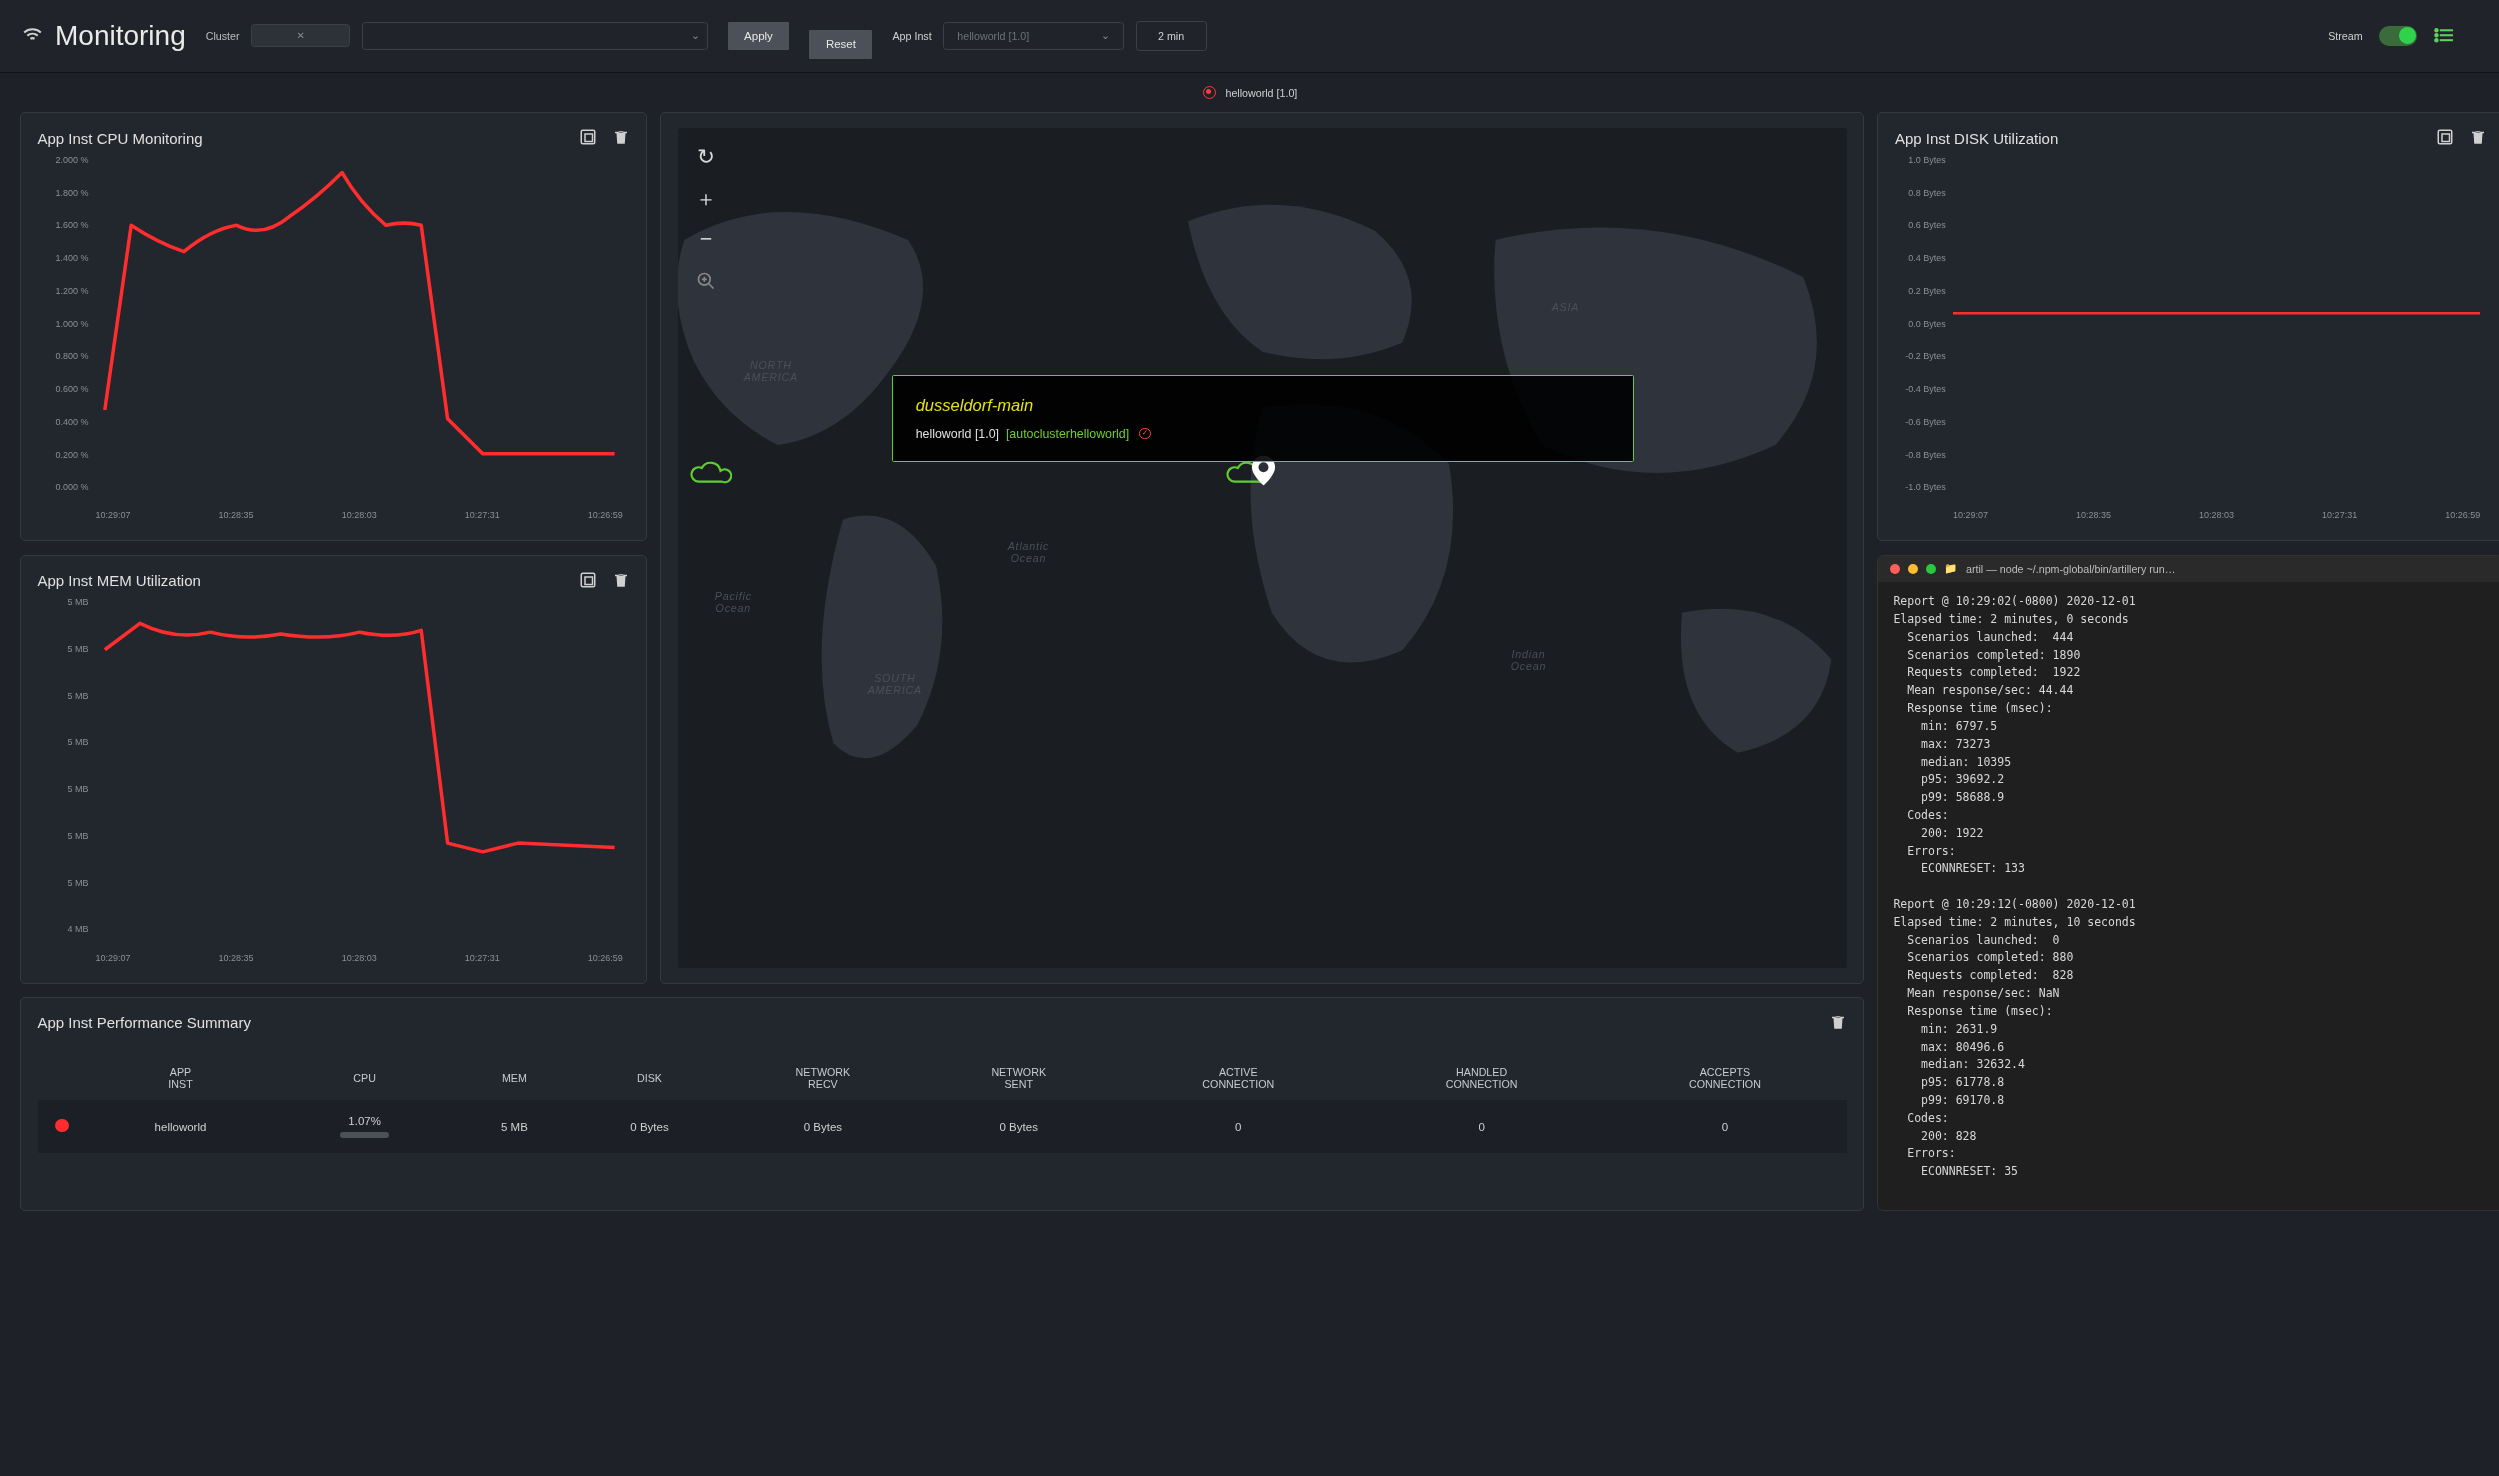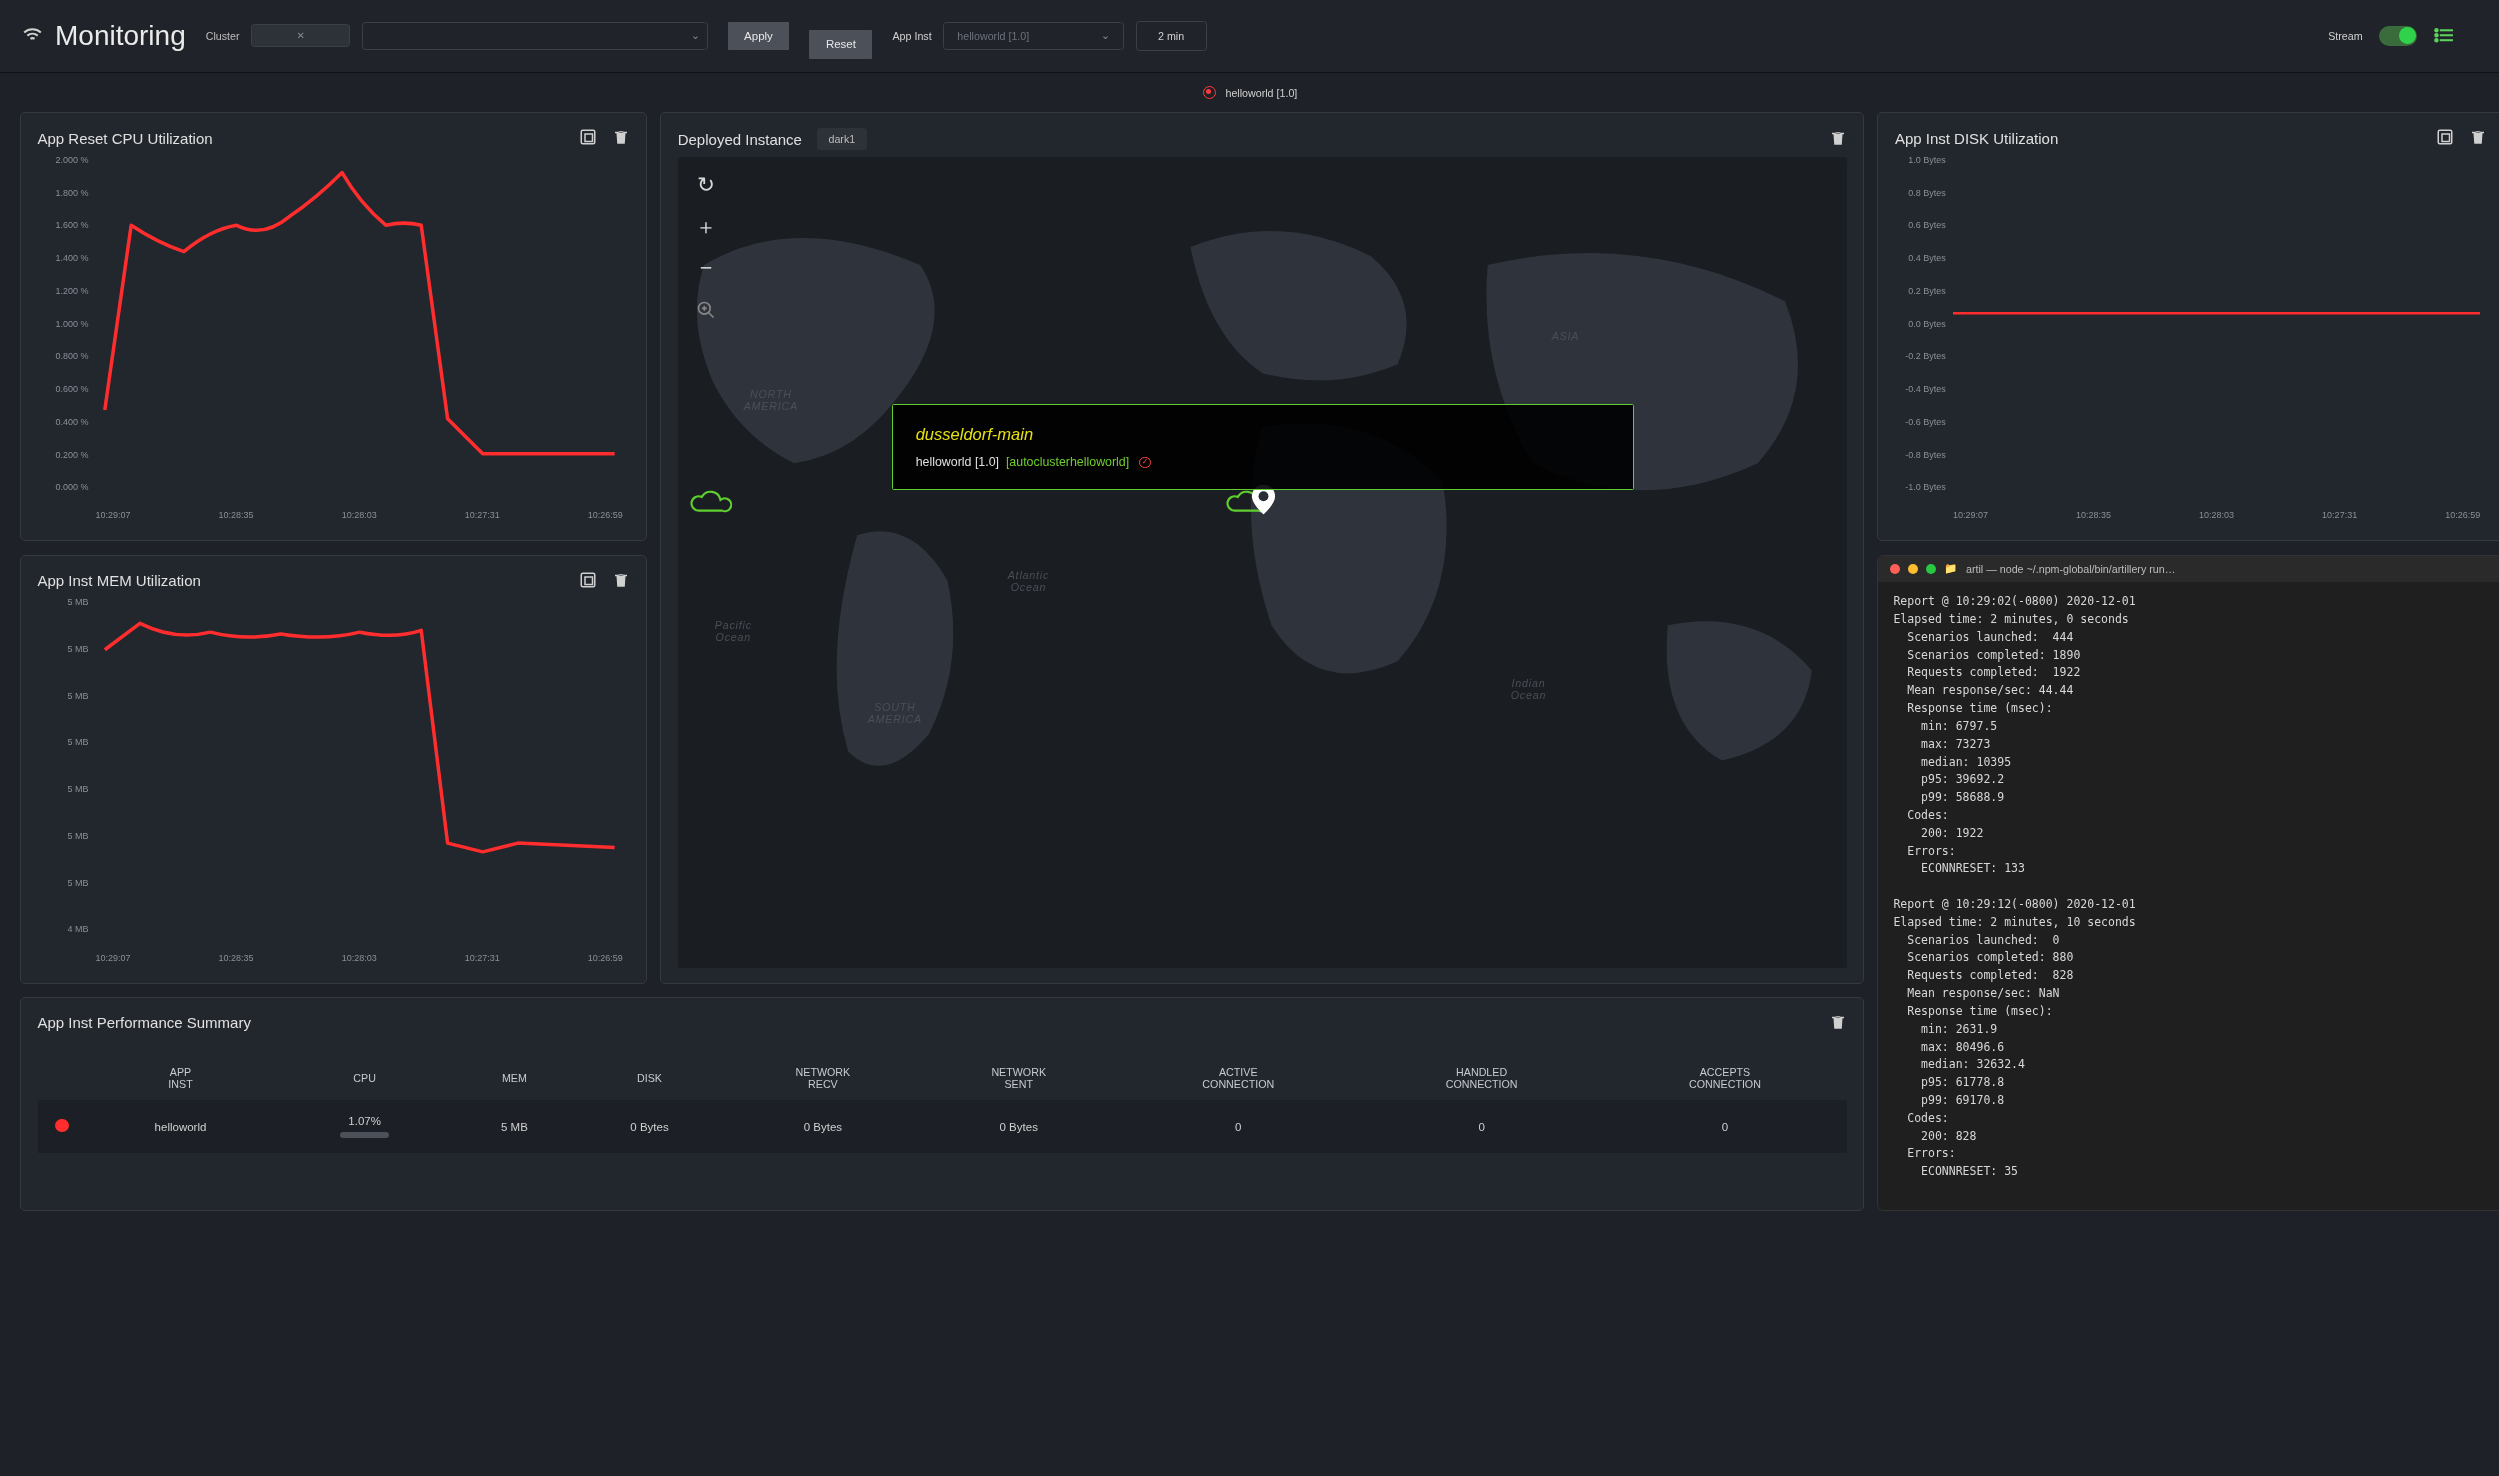--- a/index.html
+++ b/index.html
@@ -170,21 +170,21 @@
 
 <div class="status-row">
   <span class="dot"></span>
   <span>helloworld [1.0]</span>
 </div>
 
 <div class="grid">
 
   <div class="panel cpu-panel">
     <div class="panel-header">
-      <div class="panel-title">App Reset CPU Utilization</div>
+      <div class="panel-title">App Inst CPU Monitoring</div>
       <div class="panel-icons">
         <span><svg viewBox="0 0 24 24" fill="none" stroke="currentColor" stroke-width="2">
               <rect x="3" y="3" width="18" height="18" rx="2"></rect>
               <rect x="8" y="8" width="10" height="10"></rect>
             </svg></span>
         <span><svg viewBox="0 0 24 24" fill="currentColor">
               <path d="M6 7h12l-1 14H7L6 7zm3-3h6v2H9V4zM4 7h16v-2H4v2z"></path>
             </svg></span>
       </div>
     </div>
@@ -209,31 +209,20 @@
           <span>10:29:07</span>
           <span>10:28:35</span>
           <span>10:28:03</span>
           <span>10:27:31</span>
           <span>10:26:59</span>
         </div>
     </div>
   </div>
 
   <div class="panel map-panel">
-    <div class="panel-header">
-      <div style="display:flex;align-items:center;">
-        <div class="panel-title">Deployed Instance</div>
-        <span class="theme-pill">dark1</span>
-      </div>
-      <div class="panel-icons">
-        <span><svg viewBox="0 0 24 24" fill="currentColor">
-              <path d="M6 7h12l-1 14H7L6 7zm3-3h6v2H9V4zM4 7h16v-2H4v2z"></path>
-            </svg></span>
-      </div>
-    </div>
     <div class="map-body">
       <svg width="100%" height="100%" viewBox="0 0 1400 900" preserveAspectRatio="xMidYMid slice">
 
         <path class="land" d="M80,120 Q180,60 320,120 Q360,180 300,260 Q250,330 180,340 Q120,310 90,250 Q60,180 80,120 Z"></path>
         <path class="land" d="M250,420 Q310,400 350,470 Q370,560 330,640 Q280,700 240,660 Q210,560 250,420 Z"></path>
         <path class="land" d="M620,100 Q720,60 820,110 Q880,160 850,230 Q780,260 700,240 Q640,200 620,100 Z"></path>
         <path class="land" d="M700,300 Q820,280 900,360 Q920,480 850,560 Q760,600 710,520 Q670,400 700,300 Z"></path>
         <path class="land" d="M950,120 Q1120,80 1280,160 Q1320,260 1250,340 Q1120,400 1000,340 Q940,240 950,120 Z"></path>
         <path class="land" d="M1150,520 Q1250,500 1310,570 Q1300,650 1210,670 Q1140,630 1150,520 Z"></path>
       </svg>

